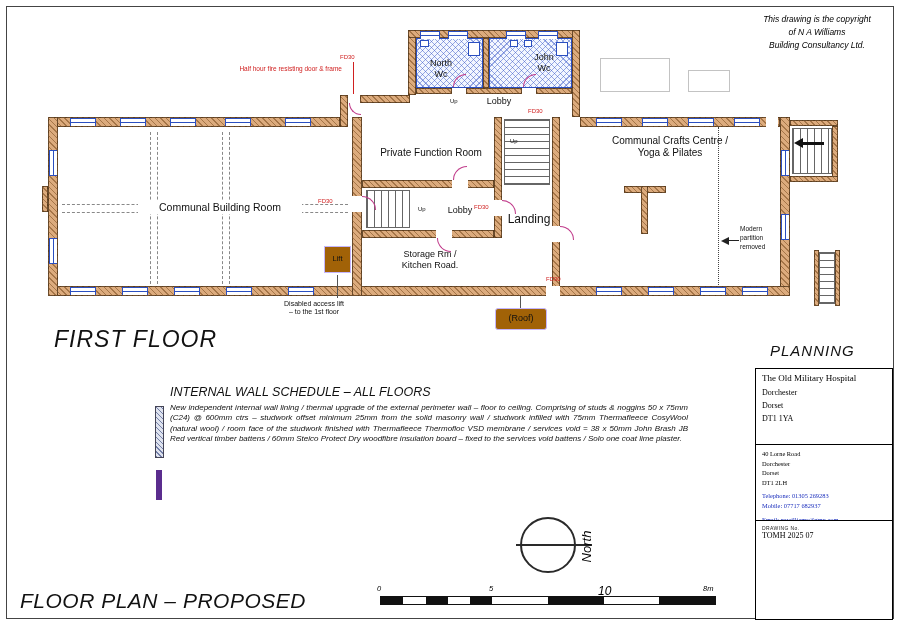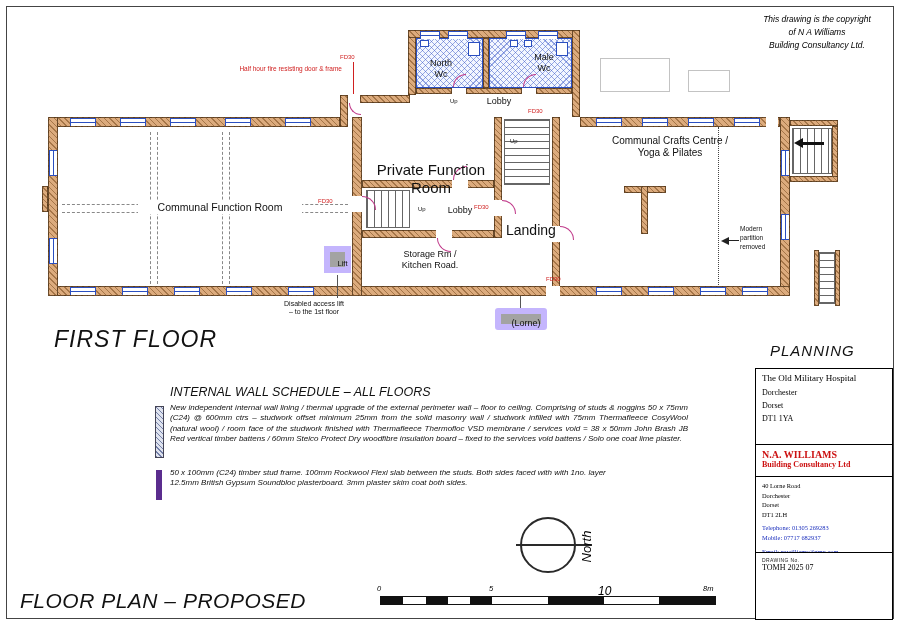--- a/index.html
+++ b/index.html
@@ -21,21 +21,21 @@
              background-image:repeating-linear-gradient(180deg,#666 0 1px,transparent 1px 7px); }
   .stair-v { position:absolute; background-color:#fff; border:1px solid #666;
              background-image:repeating-linear-gradient(90deg,#666 0 1px,transparent 1px 7px); }
   .gap { position:absolute; background:#fff; }
   .lbl { position:absolute; color:#111; text-align:center; line-height:1.2; }
   .red { color:#d02020; }
   .dash-v { position:absolute; width:0; border-left:1px dashed #888; }
   .dash-h { position:absolute; height:0; border-top:1px dashed #888; }
   .dot-v { position:absolute; width:0; border-left:1.3px dotted #444; }
   .leader { position:absolute; width:0; border-left:1px solid #555; }
-  .box { position:absolute; border:6px solid #c4b5fd; background:#a3a3a3; }
+  .box { position:absolute; border:1px solid #c4b5fd; background:#a16207; }
   .fix { position:absolute; background:#fff; border:1px solid #2b4fc0; }
   .ghost { position:absolute; border:1px solid #c3c3c3; }
   .tb { position:absolute; left:755px; top:368px; width:138px; height:252px; border:1px solid #000; background:#fff;
         font-family:"Liberation Serif",serif; }
   .tb-sec { border-bottom:1px solid #000; padding:4px 6px; overflow:hidden; }
   .tb-lbl { font-size:5px; letter-spacing:.4px; color:#222; font-family:"Liberation Sans",sans-serif; }
   .sb { background:#111; height:100%; }
   .sw { background:#fff; height:100%; }
 </style>
 </head>
@@ -155,73 +155,72 @@
   <div class="dot-v" style="left:718px;top:127px;height:158px"></div>
 
   <div class="abs" style="left:353px;top:62px;width:1px;height:32px;background:#d02020"></div>
   <div class="lbl red" style="left:340px;top:54px;font-size:6px">FD30</div>
   <div class="lbl red" style="left:196px;top:65px;width:146px;font-size:6.5px;text-align:right">Half hour fire resisting door &amp; frame</div>
   <div class="lbl red" style="left:318px;top:198px;font-size:6px">FD30</div>
   <div class="lbl red" style="left:474px;top:204px;font-size:6px">FD30</div>
   <div class="lbl red" style="left:546px;top:276px;font-size:6px">FD30</div>
   <div class="lbl red" style="left:528px;top:108px;font-size:6px">FD30</div>
 
-  <div class="lbl" style="left:138px;top:201px;width:164px;font-size:10.5px;background:#fff;padding:0 2px">Communal Function Room</div>
-  <div class="lbl" style="left:372px;top:161px;width:118px;font-size:15px">Private Function Room</div>
+  <div class="lbl" style="left:138px;top:201px;width:164px;font-size:10.5px;background:#fff;padding:0 2px">Communal Building Room</div>
+  <div class="lbl" style="left:372px;top:147px;width:118px;font-size:10px">Private Function Room</div>
   <div class="lbl" style="left:438px;top:205px;width:44px;font-size:9px">Lobby</div>
   <div class="lbl" style="left:480px;top:96px;width:38px;font-size:9px">Lobby</div>
-  <div class="lbl" style="left:506px;top:222px;width:46px;font-size:14px">Landing</div>
+  <div class="lbl" style="left:506px;top:212px;width:46px;font-size:12px">Landing</div>
   <div class="lbl" style="left:392px;top:249px;width:76px;font-size:9px">
     <div>Storage Rm /</div>
     <div>Kitchen Road.</div>
   </div>
   <div class="lbl" style="left:598px;top:135px;width:144px;font-size:10px">
     <div>Communal Crafts Centre /</div>
     <div>Yoga &amp; Pilates</div>
   </div>
   <div class="lbl" style="left:422px;top:58px;width:38px;font-size:9px">
     <div>North</div>
     <div>Wc</div>
   </div>
   <div class="lbl" style="left:528px;top:52px;width:32px;font-size:9px">
-    <div>Male</div>
+    <div>John</div>
     <div>Wc</div>
   </div>
 
   <div class="lbl" style="left:510px;top:138px;font-size:6px">Up</div>
   <div class="lbl" style="left:418px;top:206px;font-size:6px">Up</div>
   <div class="lbl" style="left:450px;top:98px;font-size:6px">Up</div>
 
   <div class="box" style="left:324px;top:246px;width:27px;height:27px">
     <div class="lbl" style="left:0;top:7px;width:25px;font-size:7.5px">Lift</div>
   </div>
   <div class="leader" style="left:337px;top:275px;height:23px"></div>
   <div class="lbl" style="left:252px;top:300px;width:124px;font-size:7px">
     <div>Disabled access lift</div>
     <div>– to the 1st floor</div>
   </div>
 
   <div class="leader" style="left:520px;top:296px;height:12px"></div>
   <div class="box" style="left:495px;top:308px;width:52px;height:22px;border-radius:3px">
-    <div class="lbl" style="left:0;top:4px;width:50px;font-size:9px">(Lorne)</div>
+    <div class="lbl" style="left:0;top:4px;width:50px;font-size:9px">(Roof)</div>
   </div>
 
   <div class="abs" style="left:729px;top:240px;width:10px;height:1px;background:#222"></div>
   <div class="abs" style="left:721px;top:237px;width:0;height:0;border-top:4px solid transparent;border-bottom:4px solid transparent;border-right:8px solid #222"></div>
   <div class="lbl" style="left:740px;top:224px;width:44px;font-size:6.5px;text-align:left;line-height:1.4">Modern partition removed</div>
 
   <div class="abs" style="left:54px;top:326px;font-size:23px;letter-spacing:1px;color:#111">FIRST FLOOR</div>
   <div class="abs" style="left:770px;top:342px;font-size:15px;letter-spacing:1px;color:#111">PLANNING</div>
   <div class="abs" style="left:170px;top:385px;font-size:12.5px;color:#111">INTERNAL WALL SCHEDULE – ALL FLOORS</div>
 
   <div class="abs" style="left:20px;top:589px;font-size:21px;letter-spacing:0.5px;color:#111">FLOOR PLAN – PROPOSED</div>
   <div class="abs" style="left:155px;top:406px;width:9px;height:52px;border:0.5px solid #445;background-color:#dfe3ee;background-image:repeating-linear-gradient(45deg, rgba(70,85,140,.7) 0 .8px, transparent .8px 3.5px)"></div>
   <div class="abs" style="left:170px;top:403px;width:518px;font-size:8px;line-height:1.3;text-align:justify;color:#111">New independent internal wall lining / thermal upgrade of the external perimeter wall – floor to ceiling.  Comprising of studs &amp; noggins 50 x 75mm (C24) @ 600mm ctrs – studwork offset minimum 25mm from the solid masonry wall / studwork infilled with 75mm Thermafleece CosyWool (natural wool) / room face of the studwork finished with Thermafleece Thermofloc VSD membrane / services void = 38 x 50mm John Brash JB Red vertical timber battens / 60mm Steico Protect Dry woodfibre insulation board – fixed to the services void battens / Solo one coat lime plaster.</div>
   <div class="abs" style="left:156px;top:470px;width:6px;height:30px;background:#5b2d8e"></div>
-  <div class="abs" style="left:170px;top:468px;width:442px;font-size:8px;line-height:1.3;color:#111">50 x 100mm (C24) timber stud frame.  100mm Rockwool Flexi slab between the studs.  Both sides faced with with 1no. layer 12.5mm British Gypsum Soundbloc plasterboard. 3mm plaster skim coat both sides.</div>
 
   <div class="abs" style="left:520px;top:517px;width:56px;height:56px;border:2px solid #2a2a2a;border-radius:50%"></div>
   <div class="abs" style="left:516px;top:544px;width:76px;height:2px;background:#2a2a2a"></div>
   <div class="abs" style="left:578px;top:517px;width:18px;height:58px;display:flex;align-items:center;justify-content:center">
     <span style="transform:rotate(-90deg);font-size:13px;white-space:nowrap">North</span>
   </div>
 
   <div class="abs" style="left:380px;top:596px;width:336px;height:9px;border:1px solid #111;display:flex">
     <div class="sb" style="width:22.4px"></div>
     <div class="sw" style="width:22.4px"></div>
@@ -238,24 +237,20 @@
   <div class="abs" style="left:598px;top:584px;font-size:12px">10</div>
   <div class="abs" style="left:703px;top:584px;font-size:7.5px">8m</div>
 
   <div class="tb">
     <div class="tb-sec" style="height:76px">
       <div style="font-size:9px;margin-bottom:4px">The Old Military Hospital</div>
       <div style="font-size:8px;line-height:1.6">Dorchester</div>
       <div style="font-size:8px;line-height:1.6">Dorset</div>
       <div style="font-size:8px;line-height:1.6">DT1 1YA</div>
     </div>
-    <div class="tb-sec" style="height:32px">
-      <div style="font-size:10px;font-weight:bold;color:#cc1111">N.A. WILLIAMS</div>
-      <div style="font-size:8px;font-weight:bold;color:#cc1111">Building Consultancy Ltd</div>
-    </div>
     <div class="tb-sec" style="height:76px;font-size:6.4px;line-height:1.5">
       <div>40 Lorne Road</div>
       <div>Dorchester</div>
       <div>Dorset</div>
       <div>DT1 2LH</div>
       <div style="margin-top:4px;color:#1b2fbd">Telephone: 01305 269283</div>
       <div style="color:#1b2fbd">Mobile: 07717 682937</div>
       <div style="margin-top:4px;color:#1b2fbd">Email: nawilliams@gmx.com</div>
 
     </div>

